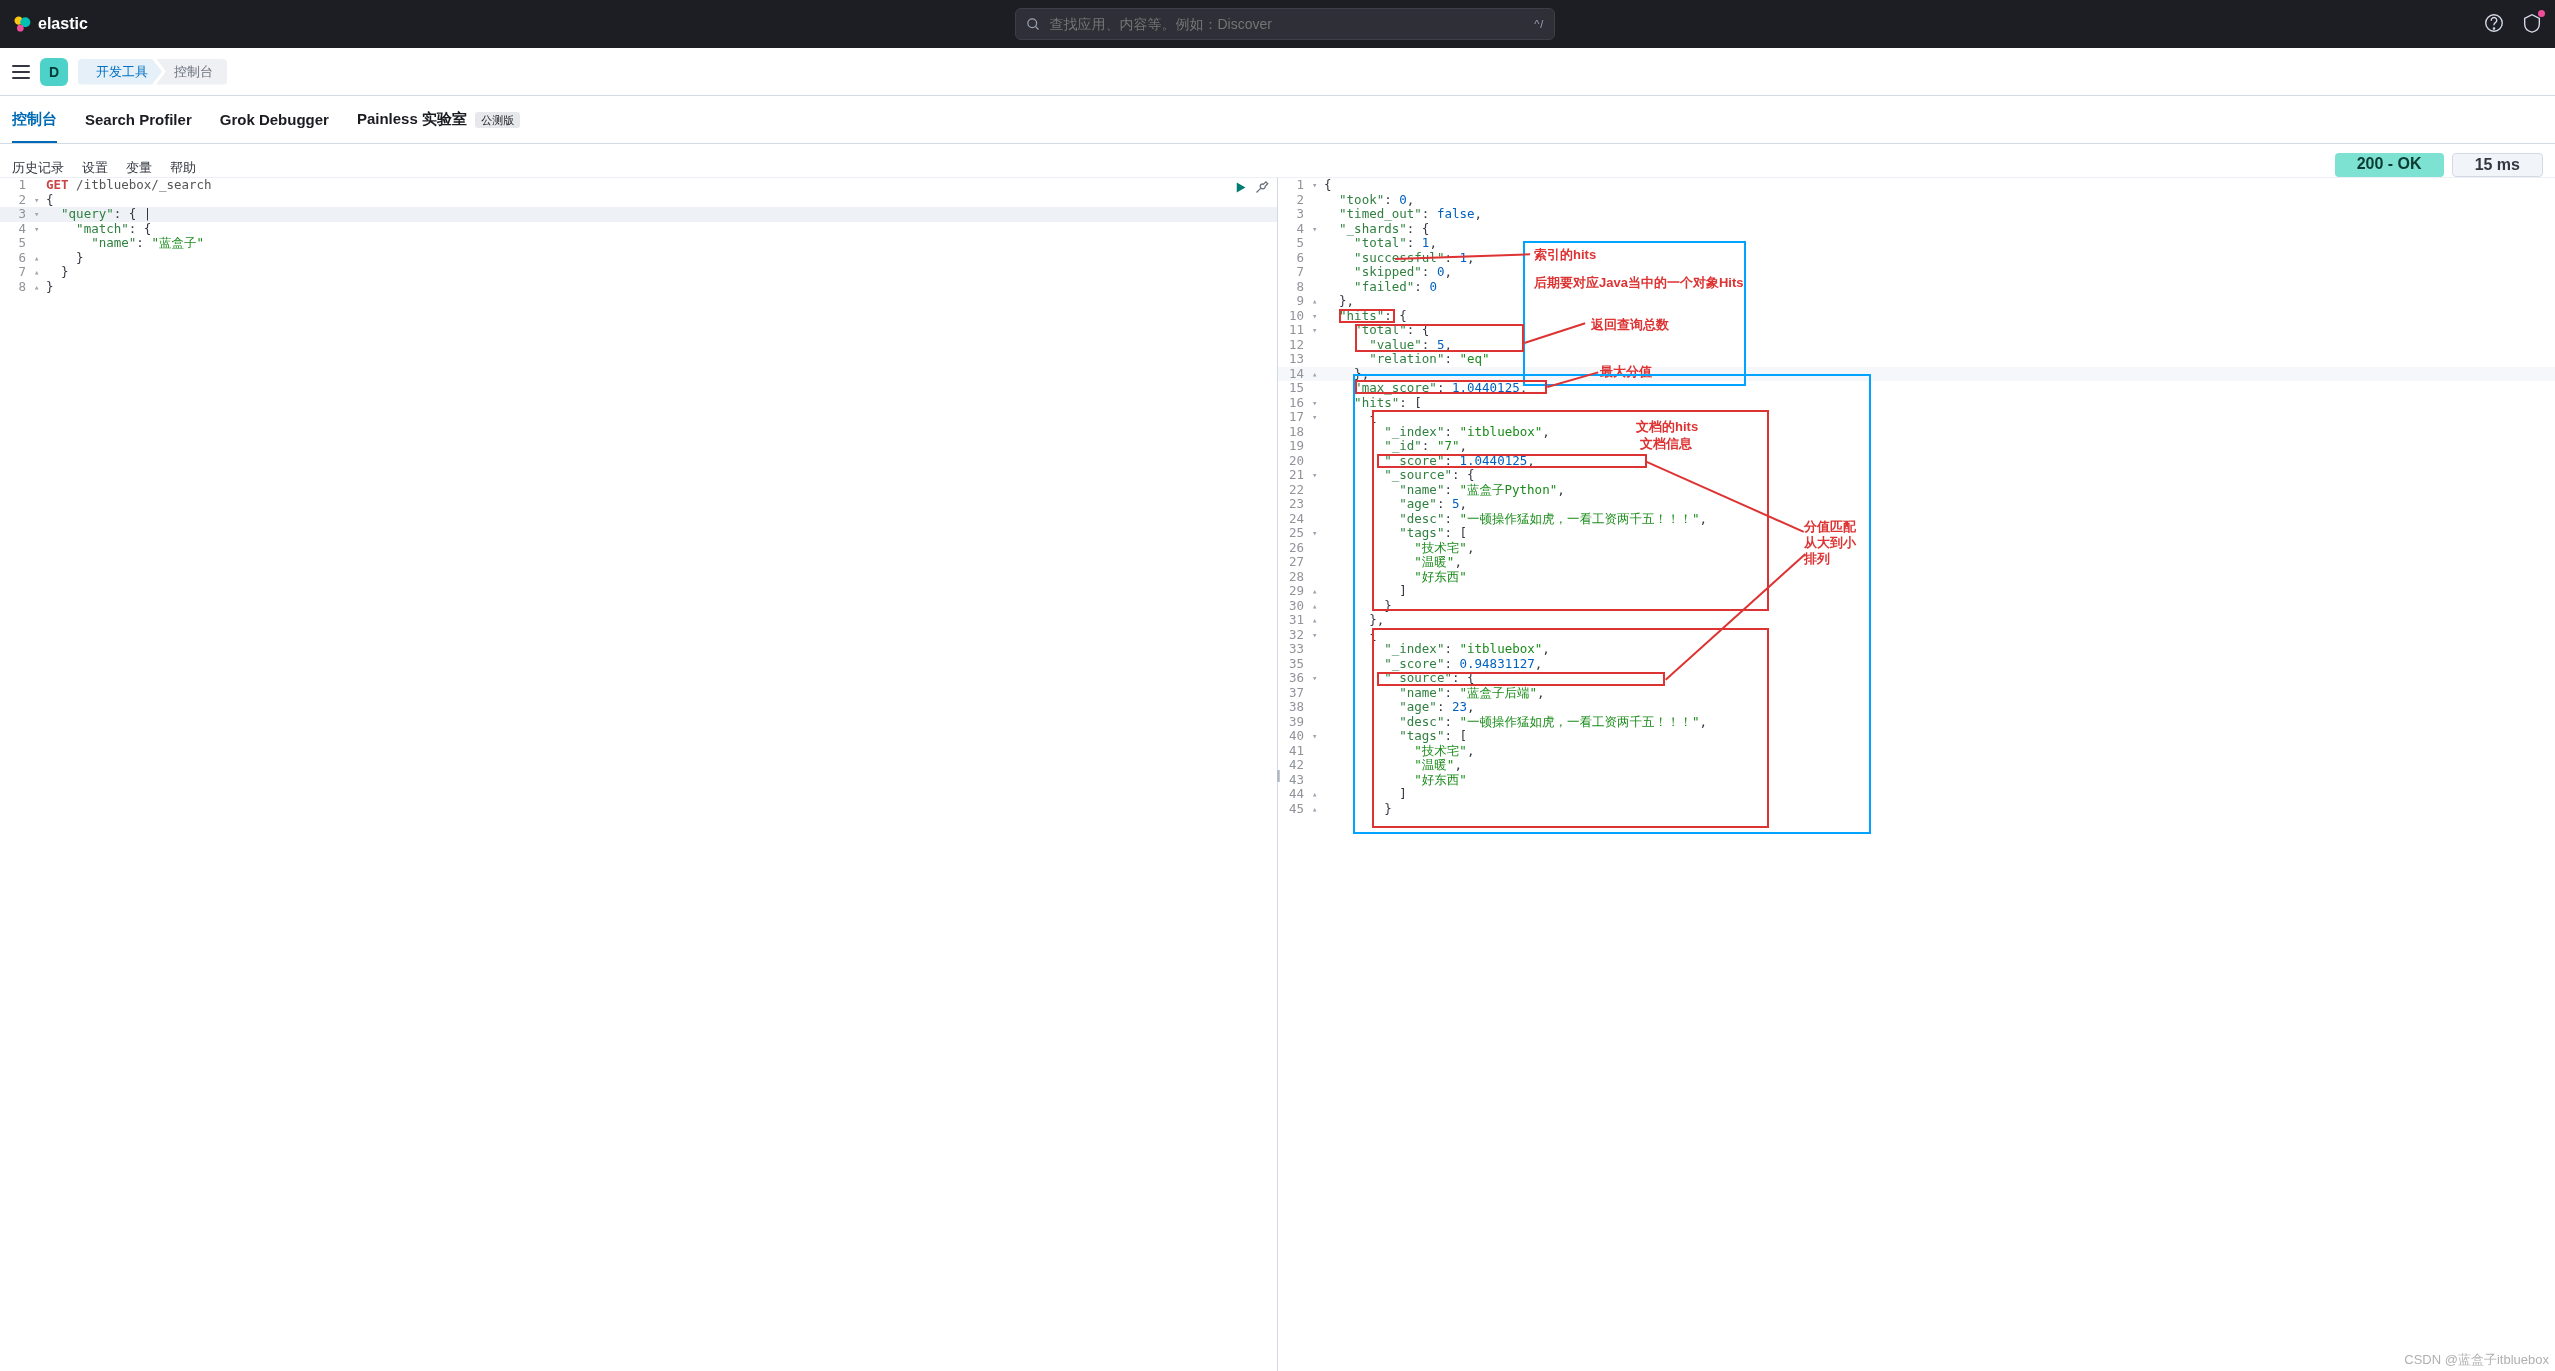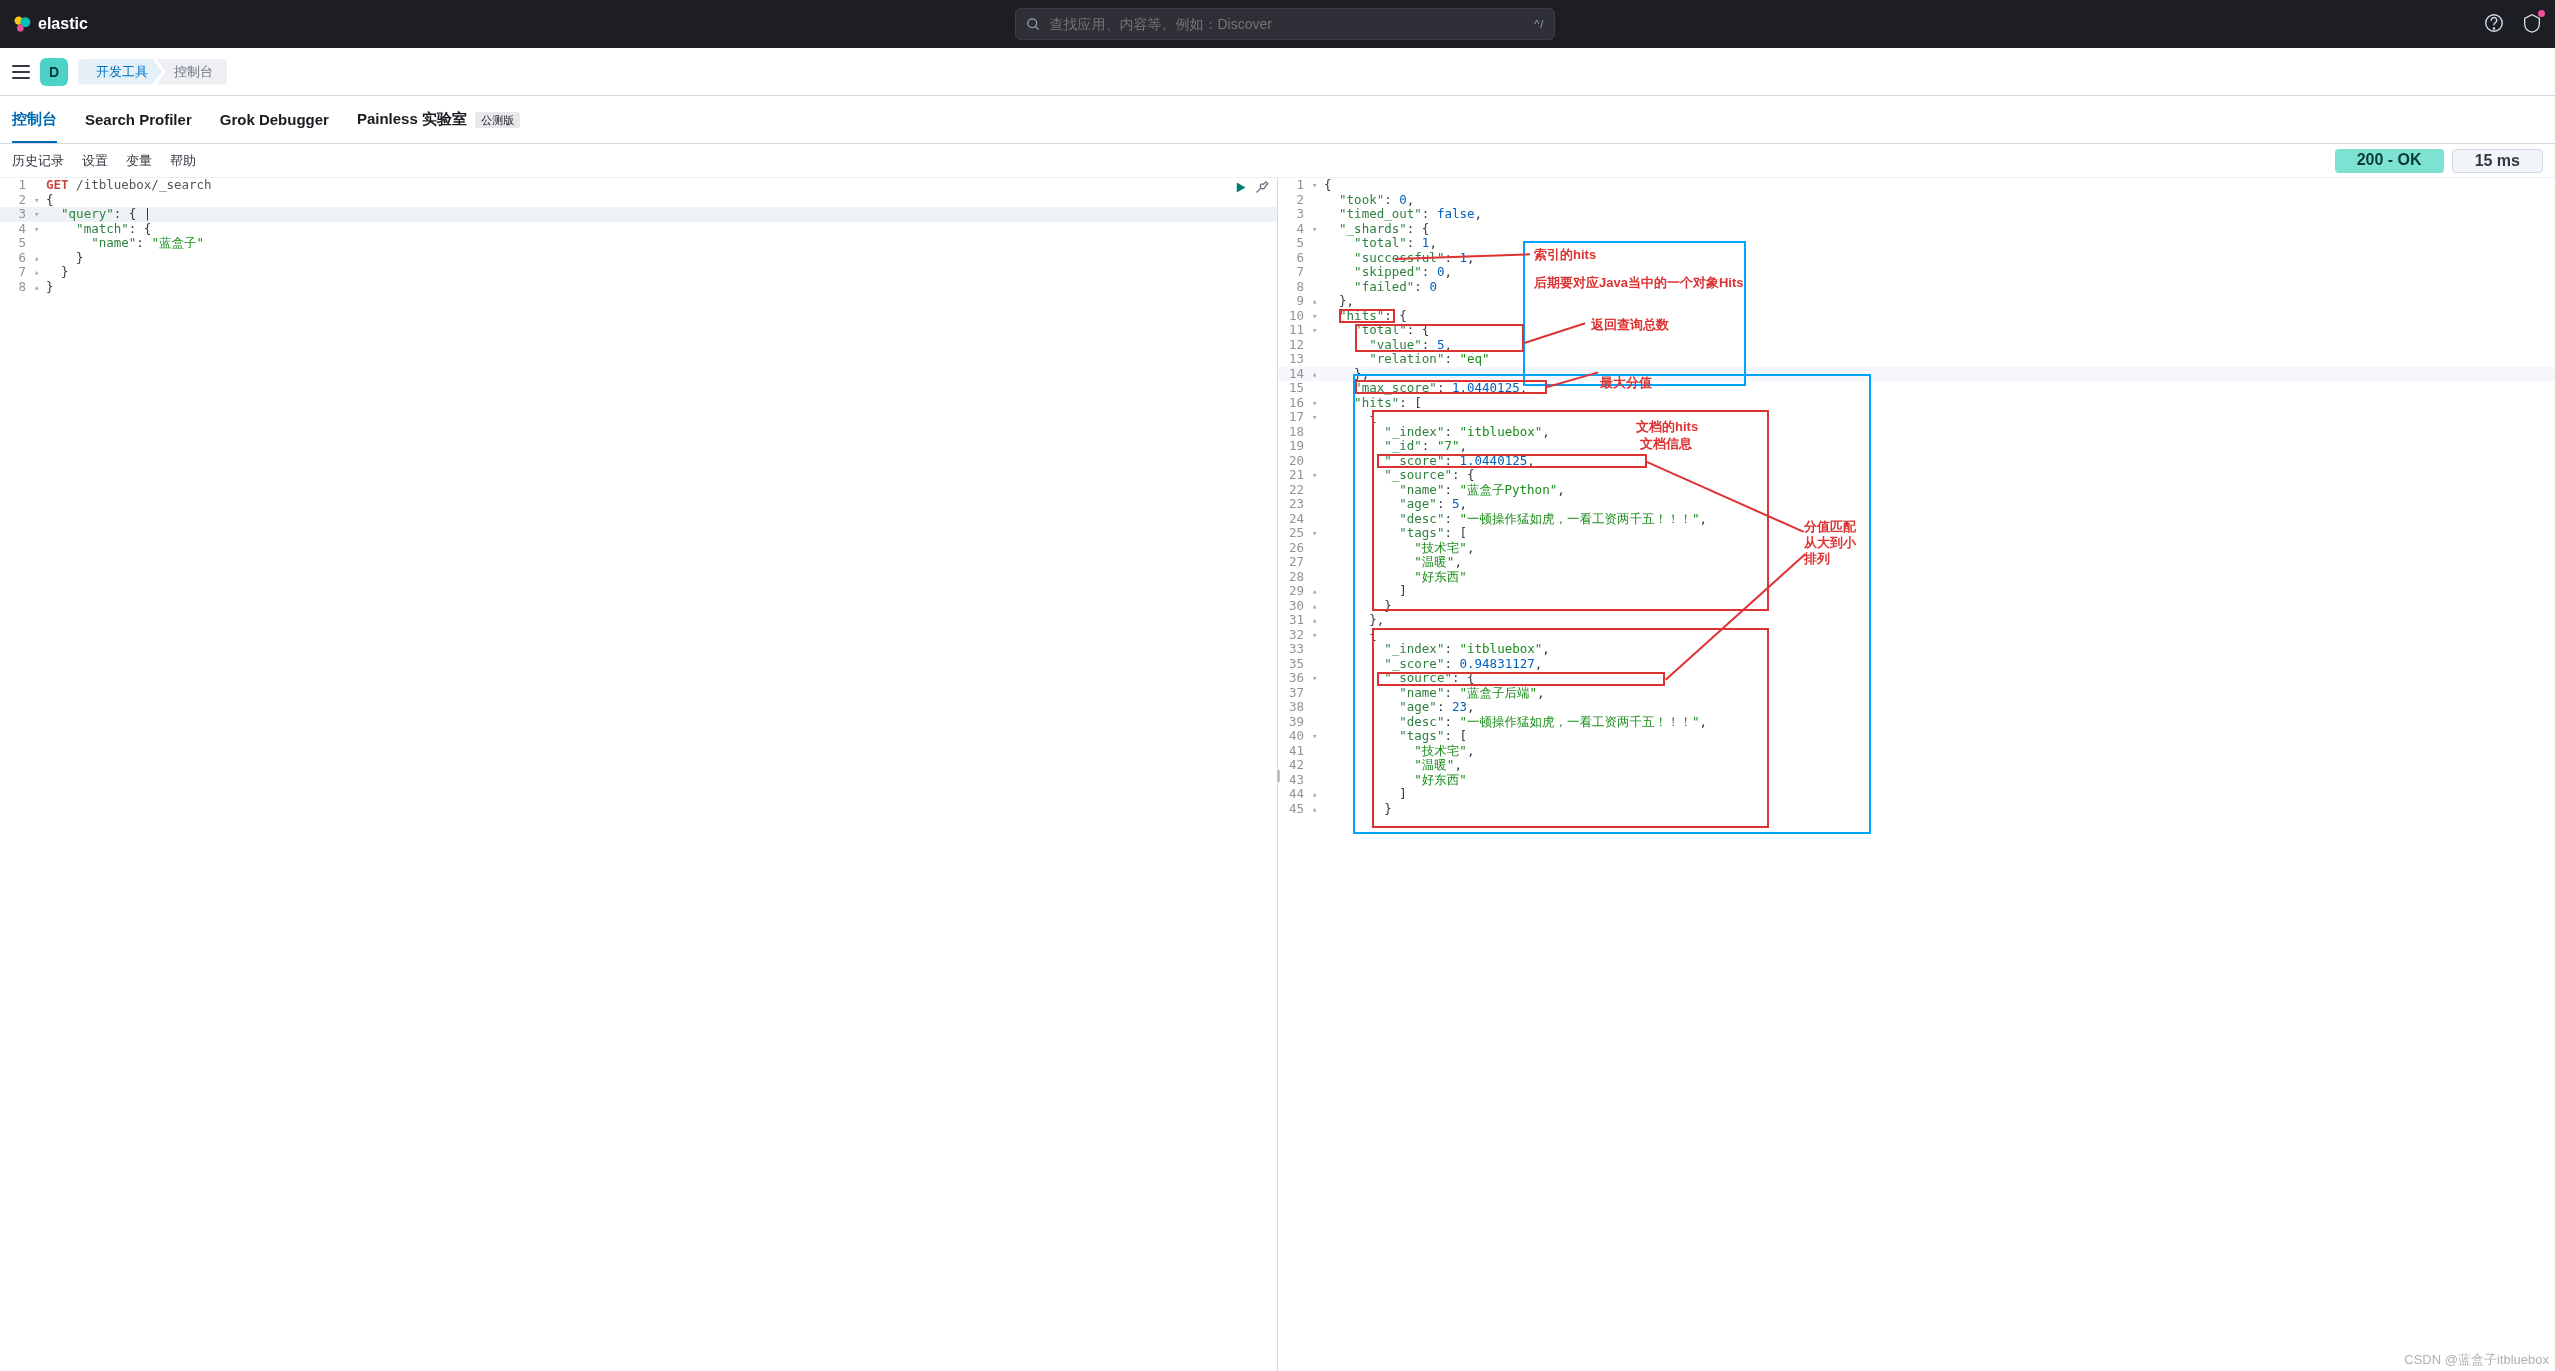--- a/index.html
+++ b/index.html
@@ -22,21 +22,21 @@
 .crumb { display: flex; align-items: center; }
 .crumb-item { height: 26px; background: #e6f0f8; color: #0071c2; padding: 0 14px 0 18px; display: flex; align-items: center; font-size: 13px; position: relative; clip-path: polygon(0 0, calc(100% - 10px) 0, 100% 50%, calc(100% - 10px) 100%, 0 100%, 10px 50%); margin-left: -6px; }
 .crumb-item:first-child { clip-path: polygon(0 0, calc(100% - 10px) 0, 100% 50%, calc(100% - 10px) 100%, 0 100%); margin-left: 0; border-radius: 4px 0 0 4px; }
 .crumb-item.last { background: #eef0f3; color: #69707d; clip-path: polygon(0 0, 100% 0, 100% 100%, 0 100%, 10px 50%); border-radius: 0 4px 4px 0; }
 
 .tabs { display: flex; gap: 28px; padding: 0 12px; border-bottom: 1px solid #d3dae6; height: 48px; align-items: center; }
 .tab { font-size: 15px; font-weight: 600; color: #1a1c21; padding: 12px 0; cursor: pointer; }
 .tab.active { color: #006bb4; border-bottom: 2px solid #006bb4; margin-bottom: -1px; }
 .badge { font-size: 11px; background: #e7e8ec; padding: 2px 6px; border-radius: 3px; margin-left: 4px; font-weight: 400; }
 
-.toolbar { height: 34px; display: flex; align-items: center; padding: 0 12px; gap: 18px; font-size: 13px; border-bottom: 1px solid #eceff4; }
+.toolbar { height: 34px; display: flex; align-items: flex-end; padding: 0 12px; gap: 18px; font-size: 13px; border-bottom: 1px solid #eceff4; }
 .toolbar span { cursor: pointer; }
 .toolbar .right { margin-left: auto; display: flex; gap: 8px; }
 .pill { padding: 2px 22px; border-radius: 4px; font-size: 16px; font-weight: 600; }
 .pill.ok { background: #7de2d1; color: #0a3c33; }
 .pill.ms { background: #f1f4f9; color: #343741; border: 1px solid #d3dae6; }
 
 .editor-area { display: flex; height: calc(100vh - 48px - 48px - 48px - 34px); position: relative; }
 .pane { flex: 1; overflow: auto; font-family: "Menlo", "Consolas", monospace; font-size: 12.5px; line-height: 14.5px; position: relative; }
 .pane.left { border-right: 1px solid #d3dae6; }
 .gutter { width: 34px; text-align: right; padding-right: 8px; color: #909399; user-select: none; }
@@ -413,21 +413,21 @@
           <div class="gutter">45</div>
           <div class="fold">▴</div>
           <div class="code">        }</div>
         </div>
       </div>
 
     <div class="anno-box" style="top:63px;left:245px;width:223px;height:145px"></div>
     <div class="anno-text" style="top:70px;left:256px">索引的hits</div>
     <div class="anno-text" style="top:98px;left:256px">后期要对应Java当中的一个对象Hits</div>
     <div class="anno-text" style="top:140px;left:313px">返回查询总数</div>
-    <div class="anno-text" style="top:198px;left:322px">最大分值</div>
+    <div class="anno-text" style="top:187px;left:322px">最大分值</div>
 
     <div class="anno-red" style="top:131px;left:61px;width:56px;height:14px"></div>
     <div class="anno-red" style="top:146px;left:77px;width:169px;height:28px"></div>
     <div class="anno-red" style="top:202px;left:77px;width:192px;height:14px"></div>
 
     <div class="anno-box" style="top:196px;left:75px;width:518px;height:460px"></div>
     <div class="anno-red" style="top:232px;left:94px;width:397px;height:201px"></div>
     <div class="anno-red" style="top:276px;left:99px;width:270px;height:14px"></div>
     <div class="anno-red" style="top:450px;left:94px;width:397px;height:200px"></div>
     <div class="anno-red" style="top:494px;left:99px;width:288px;height:14px"></div>

